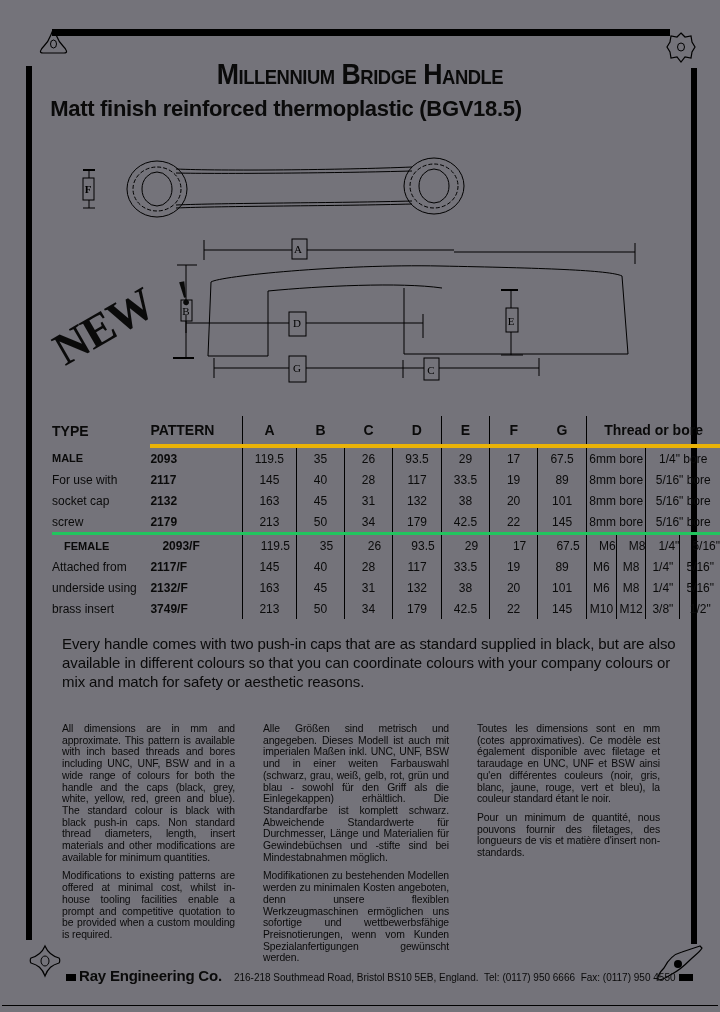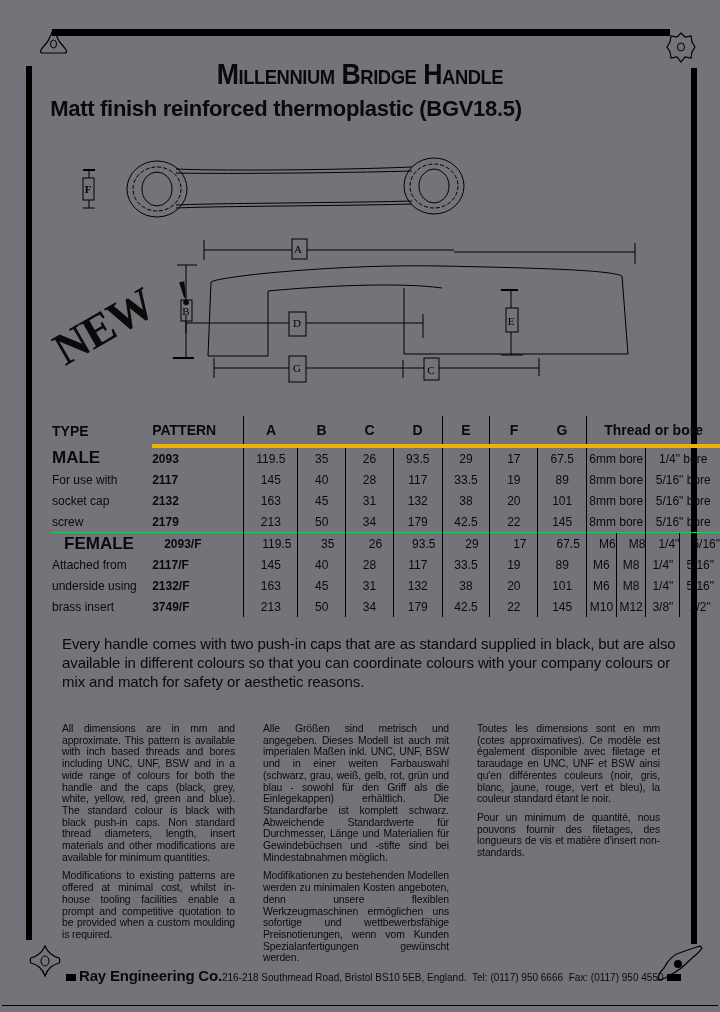--- a/index.html
+++ b/index.html
@@ -23,40 +23,40 @@
     left:44px; top:300px; font-family:"Liberation Serif", serif; font-weight:bold; font-size:46px;
     transform:rotate(-30deg); transform-origin:left top; letter-spacing:-1px;
   }
   table.spec {
     position:absolute; left:52px; top:416px; border-collapse:collapse; font-size:12px;
   }
   table.spec td, table.spec th { padding:0; height:21px; text-align:center; font-weight:normal; }
   table.spec th { font-size:14px; height:28px; font-weight:bold; }
   table.spec .type { text-align:left; width:90px;margin-top:44px; }
   table.spec .pattern { text-align:left; width:82px; font-weight:bold; }
-  table.spec .type.bold { font-weight:bold; font-size:17px; }
+  table.spec .type.bold { font-weight:bold; font-size:11px; }
   table.spec .num { width:37px; border-left:1px solid #000; }
   table.spec .numA { width:42px; border-left:1px solid #000; }
   table.spec .thread { border-left:1px solid #000; }
   table.spec tr.hdr th { border-bottom:4px solid #eab308; }
-  table.spec tr.sep td { border-top:1px solid #22c55e;padding-left:12px; }
+  table.spec tr.sep td { border-top:3px solid #22c55e;padding-left:12px; }
   .promo {
     left:62px; top:634px; width:620px; font-size:15px; line-height:19px; letter-spacing:-0.1px;
   }
   .col {
     top:716px; font-size:10.4px; line-height:11.7px; text-align:justify; letter-spacing:-0.1px;
   }
   .col p { margin:7px; }
   .col1 { left:55px; width:187px; }
   .col2 { left:256px; width:200px; }
   .col3 { left:470px; width:197px; }
   .footer {
     left:66px; top:967px; font-size:10px; white-space:nowrap; display:flex; align-items:baseline;
   }
-  .footer .co { font-weight:bold; font-size:15px; letter-spacing:-0.2px; }
+  .footer .co { font-weight:bold; font-size:15px; margin-right:12px; letter-spacing:-0.2px; }
   .sq { display:inline-block; width:10px; height:7px; background:#000; margin-right:3px; }
   .sq.end { margin-left:3px; width:14px; }
   .bottom-line { top:1005px; left:2px; width:716px; height:1px; background:#000; }
 </style>
 </head>
 <body>
 
 <div class="abs rule-top" style="width:618px;"></div>
 <div class="abs rule-left"></div>
 <div class="abs rule-right"></div>

